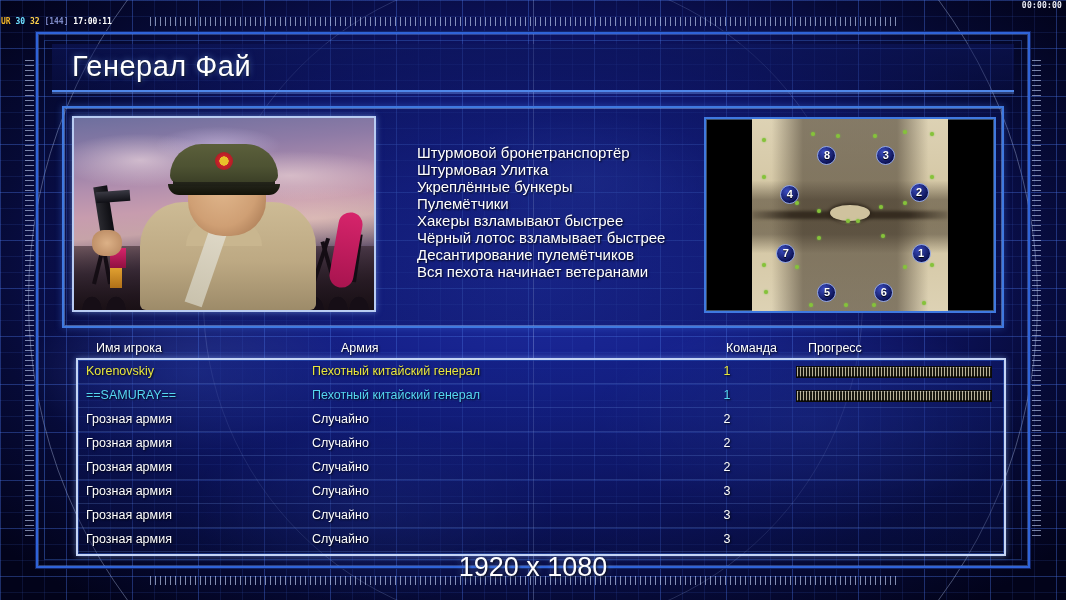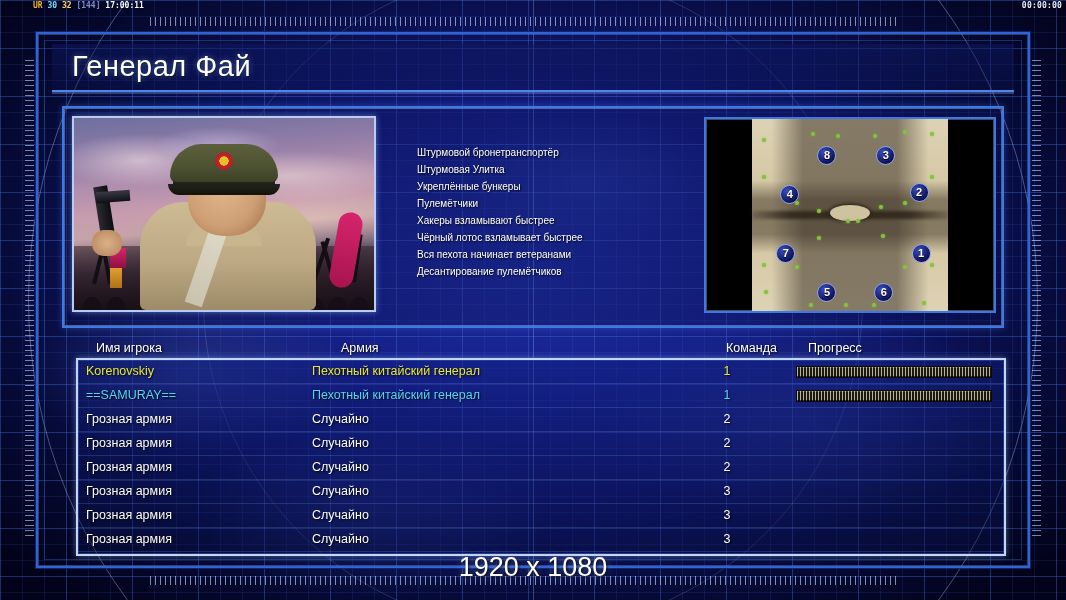--- a/index.html
+++ b/index.html
@@ -70,21 +70,21 @@
 
   
   .topbar {
     position: absolute; left: 0; top: 0; width: 1066px; height: 12px;
     font-family: "DejaVu Sans Mono", monospace;
     font-size: 8px; line-height: 12px;
     font-weight: bold;
     white-space: nowrap;
     z-index: 40;
   }
-  .topbar .tl { position: absolute; left: 1px; top: 0; margin-left: 32px; }
+  .topbar .tl { position: absolute; left: 1px; top: 16px; }
   .topbar .tr { position: absolute; right: 4px; top: 0; color: #e8eaf4; letter-spacing: .2px;}
   .tl .seg-ur { color: #f0b429; }
   .tl .seg-a  { color: #6fe0ff; }
   .tl .seg-b  { color: #ffd34d; }
   .tl .seg-br { color: #7f8bc8; }
   .tl .seg-t  { color: #ffffff; }
 
   
   .hud-frame {
     position: absolute;
@@ -269,21 +269,21 @@
 
   
   .features {
     position: absolute;
     left: 417px; top: 144px;
     width: 280px;
     z-index: 12;
   }
   .features li {
     list-style: none;
-    font-size: 10px;
+    font-size: 15px;
     line-height: 17px;
     color: #ffffff;
     text-shadow: 1px 1px 2px rgba(0,0,0,.9);
     white-space: nowrap;
   }
 
   
   .minimap-box {
     position: absolute;
     left: 704px; top: 117px;
@@ -461,22 +461,22 @@
     <div class="pt-hand"></div>
   </div>
 
   <ul class="features">
     <li>Штурмовой бронетранспортёр</li>
     <li>Штурмовая Улитка</li>
     <li>Укреплённые бункеры</li>
     <li>Пулемётчики</li>
     <li>Хакеры взламывают быстрее</li>
     <li>Чёрный лотос взламывает быстрее</li>
+    <li>Десантирование пулемётчиков</li>
     <li>Вся пехота начинает ветеранами</li>
-    <li>Десантирование пулемётчиков</li>
   </ul>
 
   <div class="minimap-box">
     <div class="minimap" id="minimap">
       <div class="mm-river"></div>
       <div class="mm-eye"></div>
     <div class="mm-res" style="left: 6%; top: 11%;"></div>
         <div class="mm-res" style="left: 31%; top: 8%;"></div>
         <div class="mm-res" style="left: 44%; top: 9%;"></div>
         <div class="mm-res" style="left: 63%; top: 9%;"></div>

